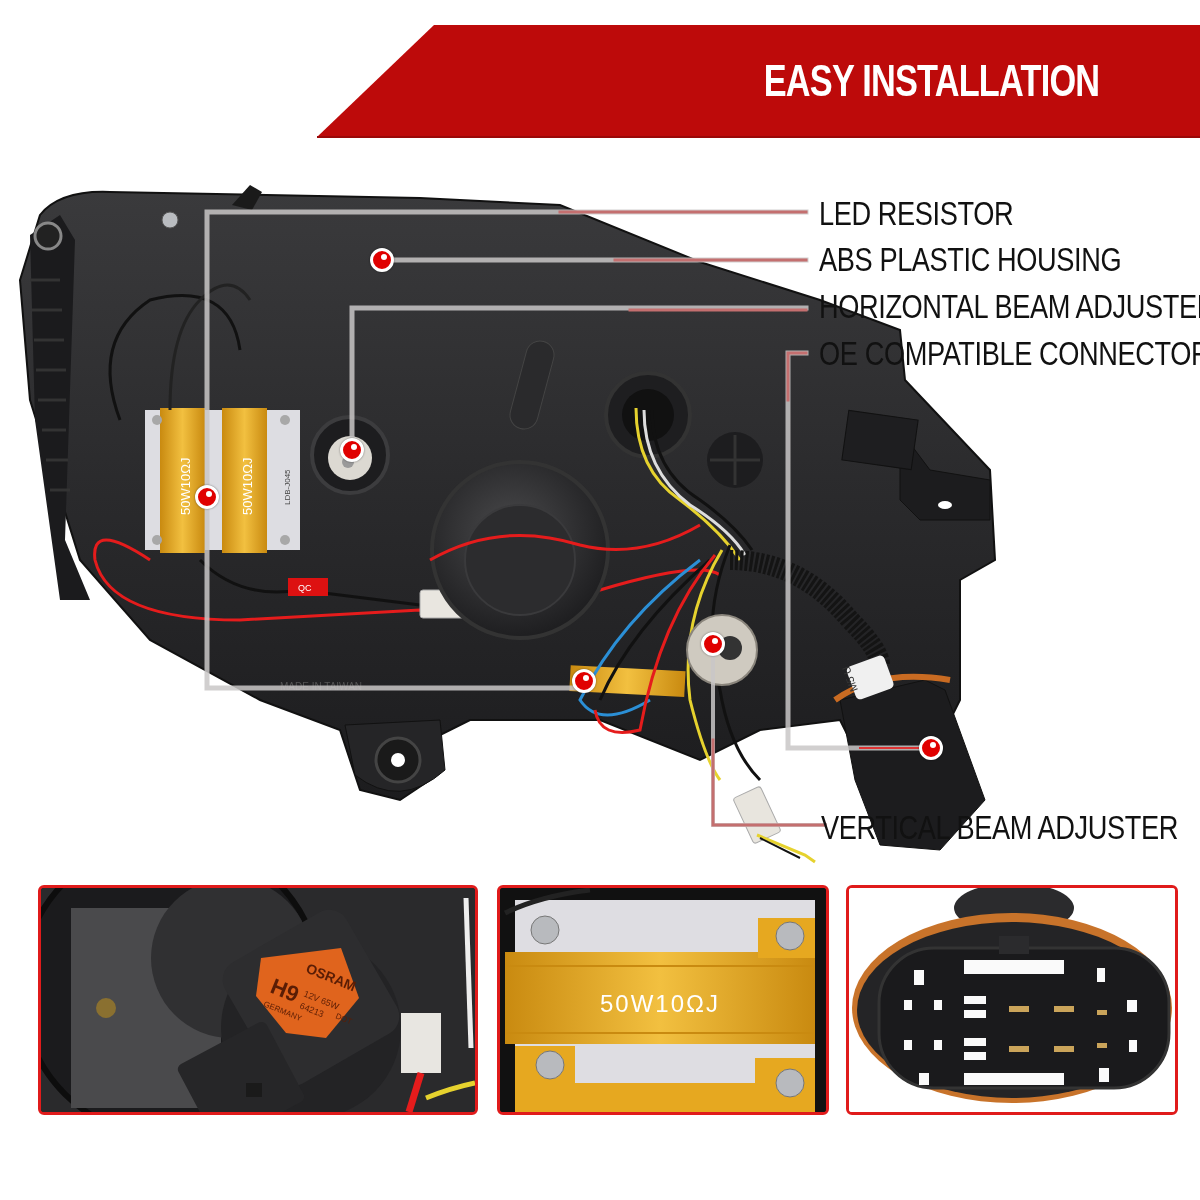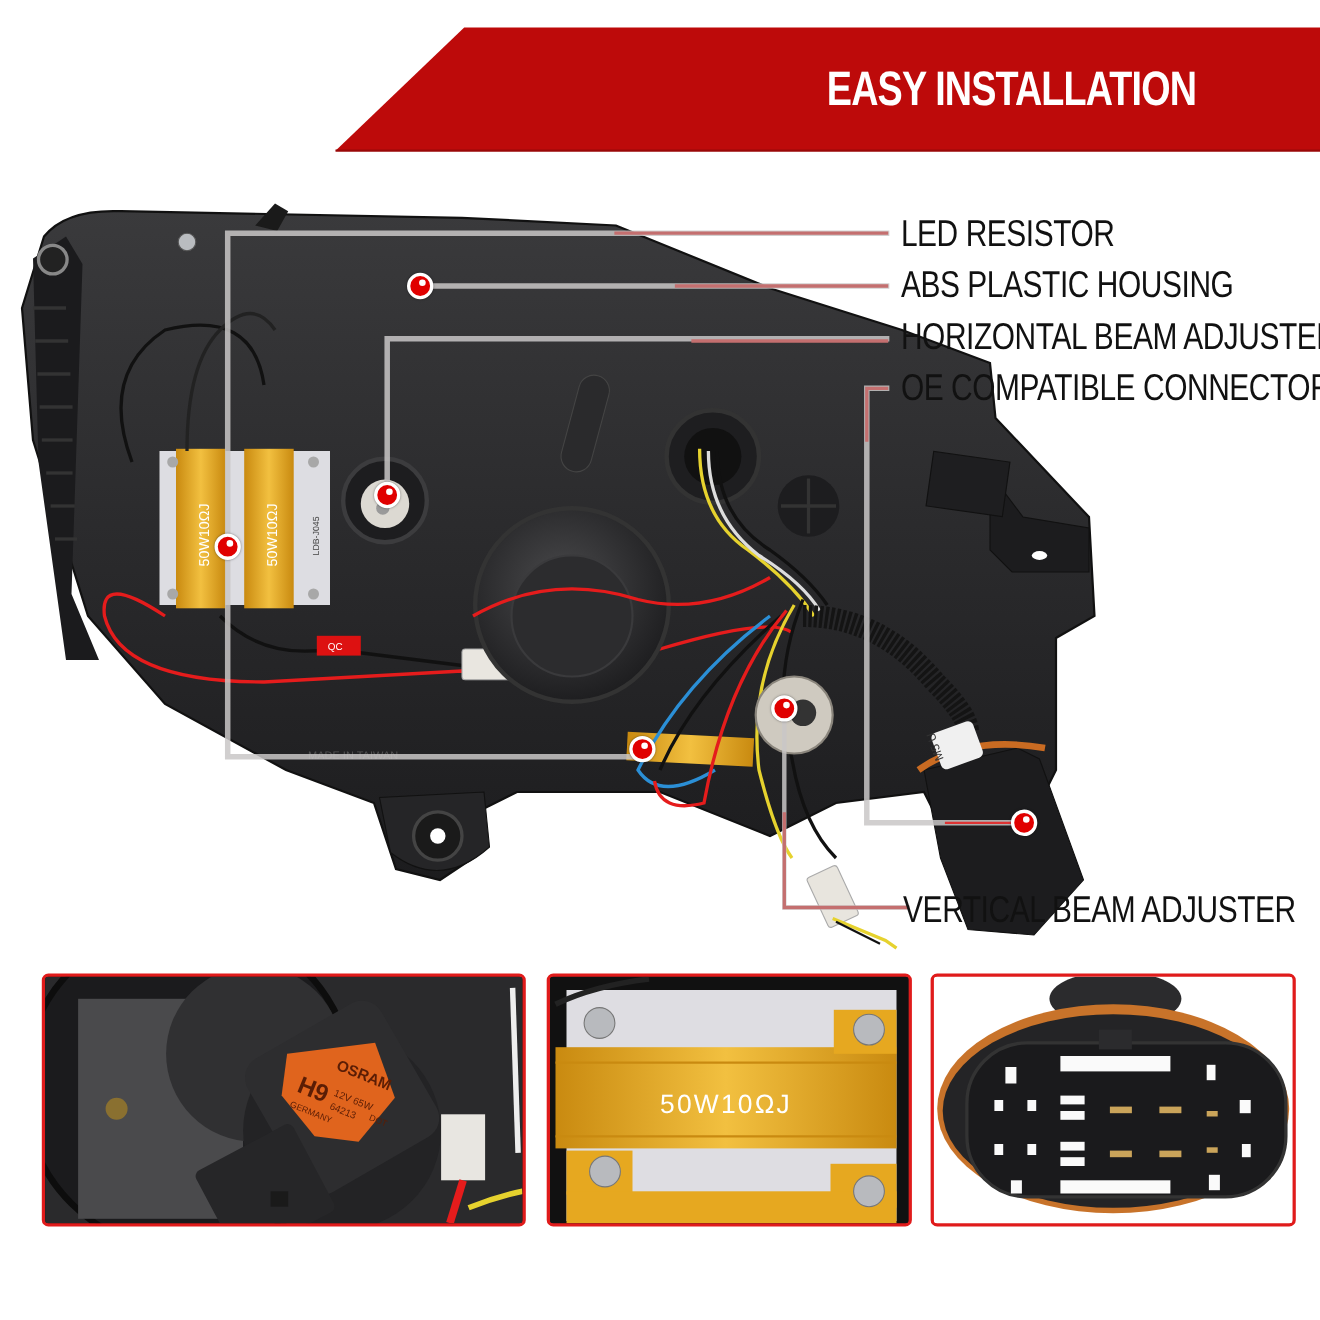--- a/index.html
+++ b/index.html
@@ -1,18 +1,18 @@
 <!DOCTYPE html>
 <html><head>
 <meta charset="utf-8">
 <style>
   html, body { margin:0; padding:0; }
   body { width:1200px; height:1200px; background:#ffffff; position:relative; overflow:hidden;
          font-family:"Liberation Sans", sans-serif; }
-  .banner { position:absolute; left:4px; top:0; width:1097px; height:160px; }
+  .banner { position:absolute; left:16px; top:0; width:1097px; height:160px; }
   .banner-title { position:absolute; right:14px; top:56px; color:#ffffff;
          font-family:"Liberation Sans", sans-serif; font-weight:700; font-size:44px;
          letter-spacing:-1px; transform:scaleX(0.78); transform-origin:right center; white-space:nowrap; }
   .stage { position:absolute; left:0; top:0; width:1200px; height:880px; }
   .label { position:absolute; color:#111111; font-family:"Liberation Sans", sans-serif;
          font-weight:400; font-size:34px; white-space:nowrap; transform:scaleX(0.80);
          transform-origin:left center; letter-spacing:-0.5px; line-height:1; }
   .inset { position:absolute; top:885px; height:230px; border:3px solid #e01b1b; border-radius:6px;
          box-sizing:border-box; overflow:hidden; background:#1a1a1a; }
   .inset svg { display:block; }

